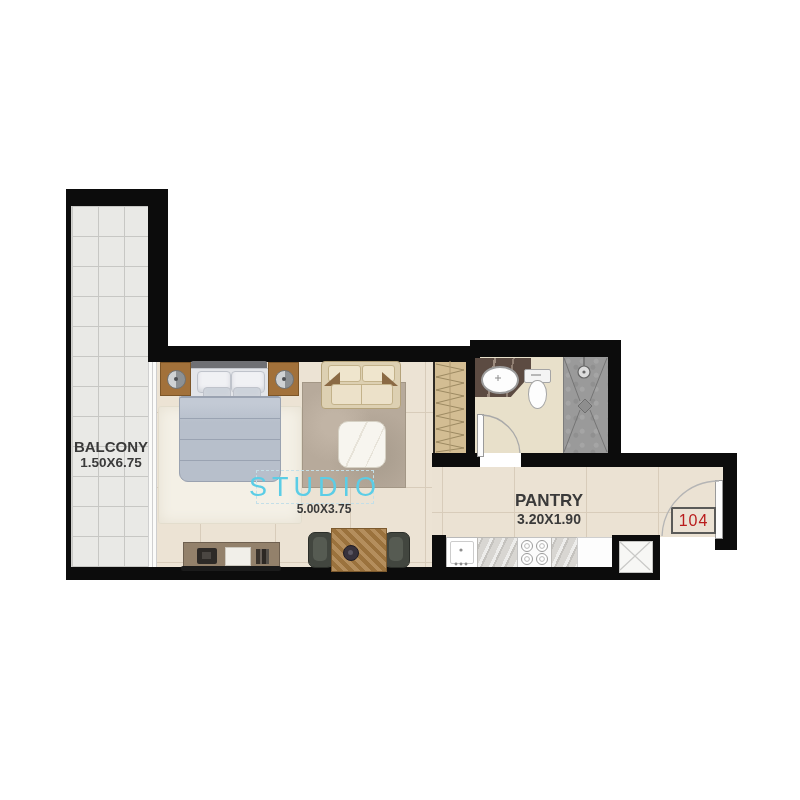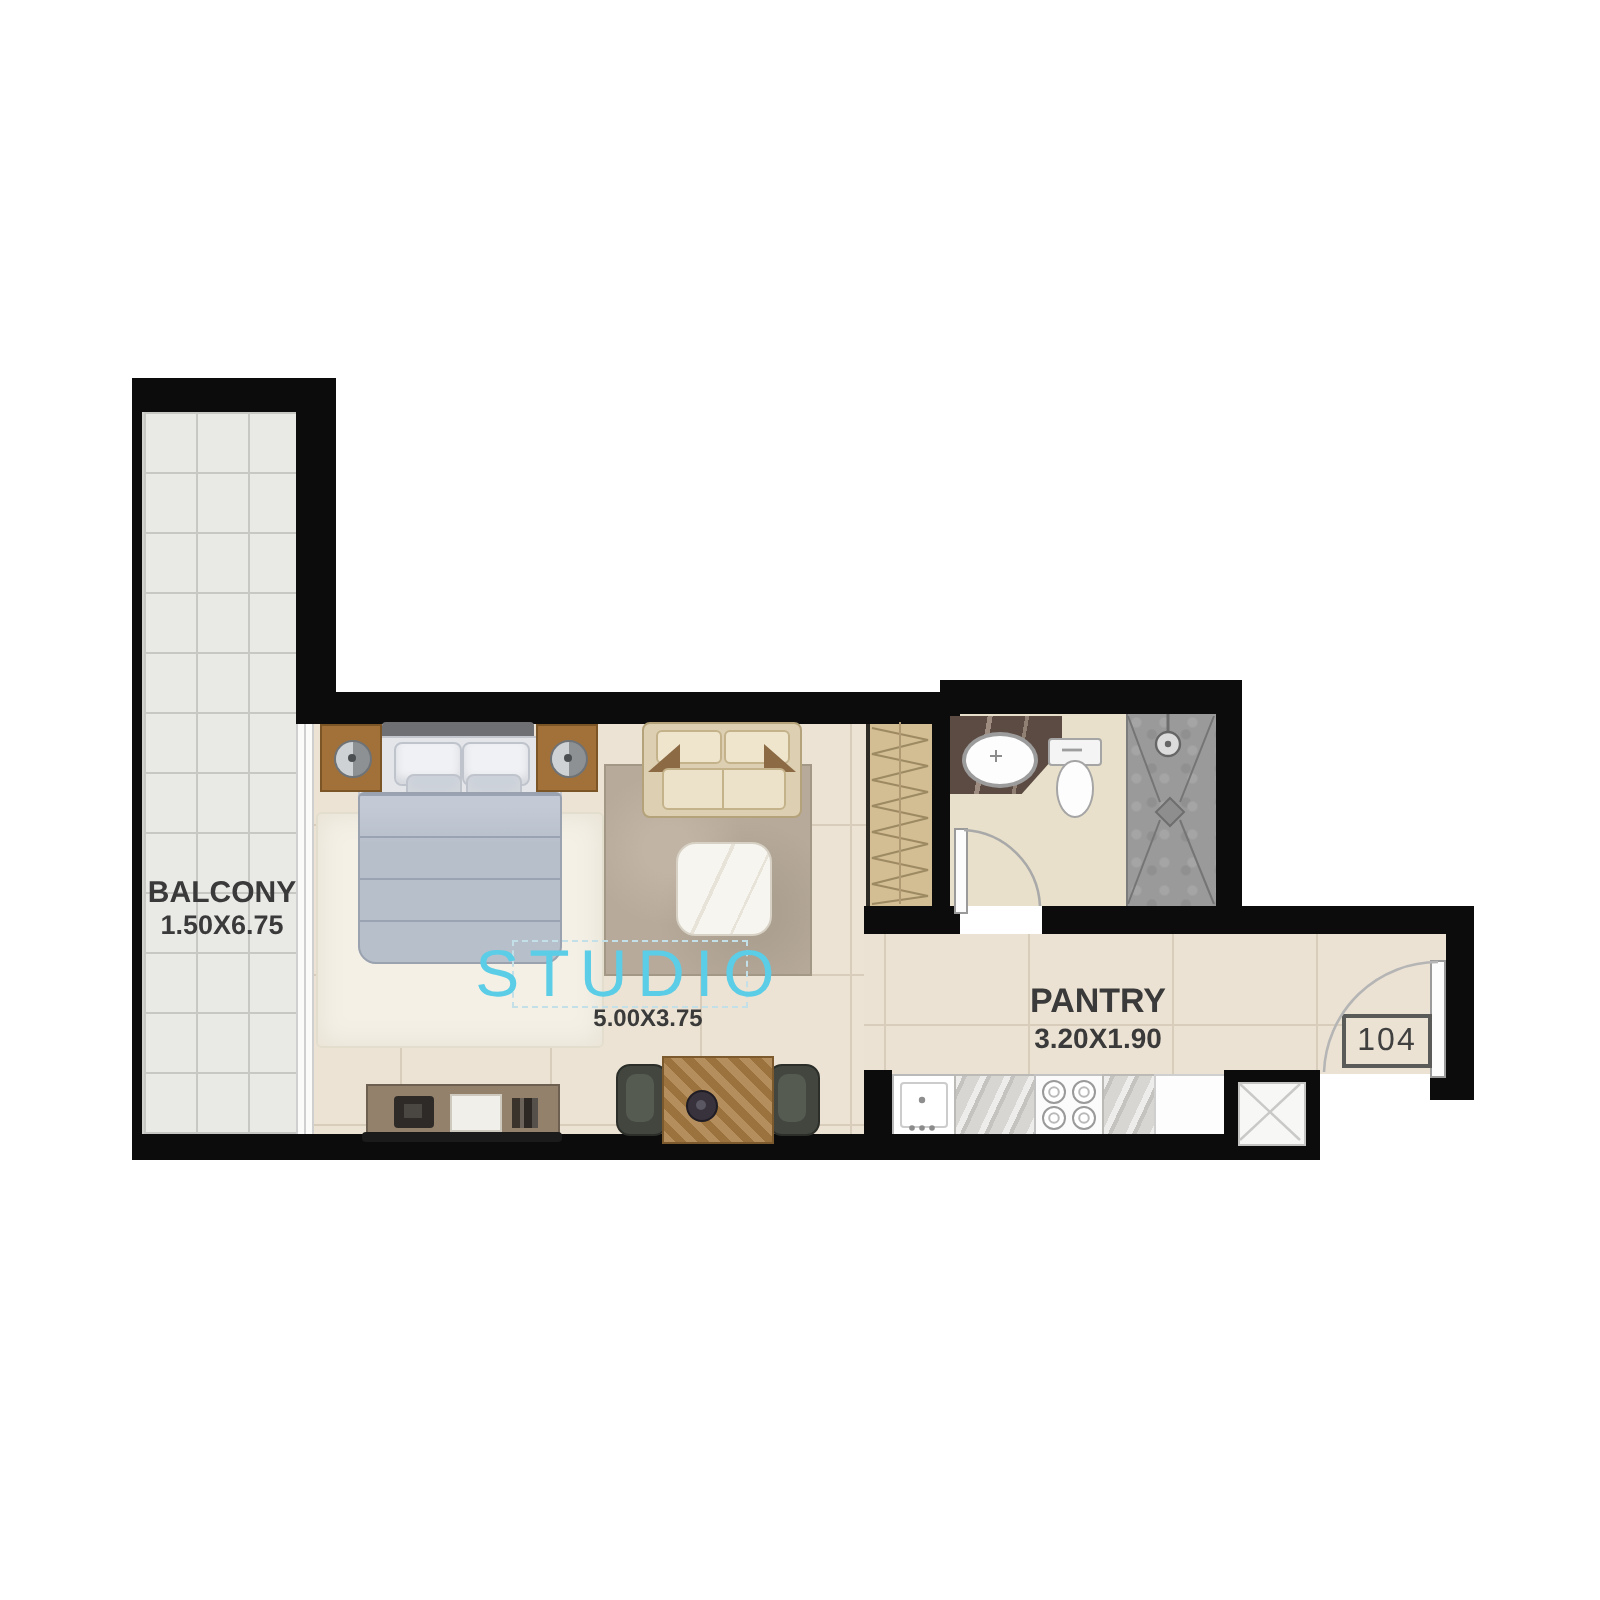--- a/index.html
+++ b/index.html
@@ -96,35 +96,35 @@
   .k-marble1{left:477px;top:537px;width:40px;height:30px;z-index:26;}
   .k-marble2{left:551px;top:537px;width:26px;height:30px;z-index:26;}
   .marble{background:#d8d6d2;border:1px solid #bcbab6;
     background-image:repeating-linear-gradient(115deg,rgba(255,255,255,.55) 0 3px,rgba(140,138,134,.25) 3px 5px,transparent 5px 11px);}
   .k-stove{left:517px;top:537px;width:34px;height:30px;background:#fbfbfb;border:1px solid #c2c2c2;z-index:26;}
   .k-fridge{left:577px;top:537px;width:35px;height:30px;background:#fdfdfd;border:1px solid #cfcfcf;z-index:26;}
   
   .shaft{left:619px;top:541px;width:32px;height:30px;background:#f7f7f5;border:1px solid #c4c4c2;z-index:35;}
   .entry-door{left:715px;top:480px;width:6px;height:57px;background:#fcfcfc;border:1px solid #9a9a9a;z-index:40;}
   .unit-box{left:671px;top:507px;width:41px;height:23px;background:#ebe2d4;border:2px solid #5a5a58;z-index:45;
-    display:flex;align-items:center;justify-content:center;font-size:16px;color:#404040;letter-spacing:1px;}
+    display:flex;align-items:center;justify-content:center;font-size:16px;color:#b91c1c;letter-spacing:1px;}
   
   .lbl{position:absolute;z-index:60;color:#3a3a3a;text-align:center;line-height:1.15;}
   .room-name{font-weight:700;}
   .lbl-balcony{left:62px;top:438px;width:98px;font-size:15px;}
   .lbl-balcony .dims{font-size:13.5px;font-weight:700;}
   .lbl-living{left:215px;top:441px;width:200px;font-size:23px;font-weight:600;letter-spacing:1px;}
   .lbl-living-dims{left:264px;top:503px;width:120px;font-size:12px;font-weight:700;}
   .lbl-bath{left:482px;top:404px;width:100px;font-size:17px;}
   .lbl-bath .dims{font-size:13.5px;font-weight:700;}
   .lbl-pantry{left:499px;top:491px;width:100px;font-size:17px;text-align:center;}
   .lbl-pantry .dims{font-size:14px;font-weight:700;}
   .watermark{position:absolute;left:256px;top:470px;width:116px;height:32px;z-index:55;
     border:1px dashed #c3dfe8;display:flex;align-items:center;justify-content:center;
-    font-size:33px;font-weight:400;letter-spacing:5px;color:#5bcde6;}
+    font-size:27px;font-weight:400;letter-spacing:5px;color:#5bcde6;}
   svg.overlay{position:absolute;left:0;top:0;z-index:50;pointer-events:none;}
 </style>
 </head>
 <body>
 
 <div id="plan">
 
   <div class="floor-balcony"></div>
   <div class="floor-living"></div>
   <div class="floor-pantry"></div>

